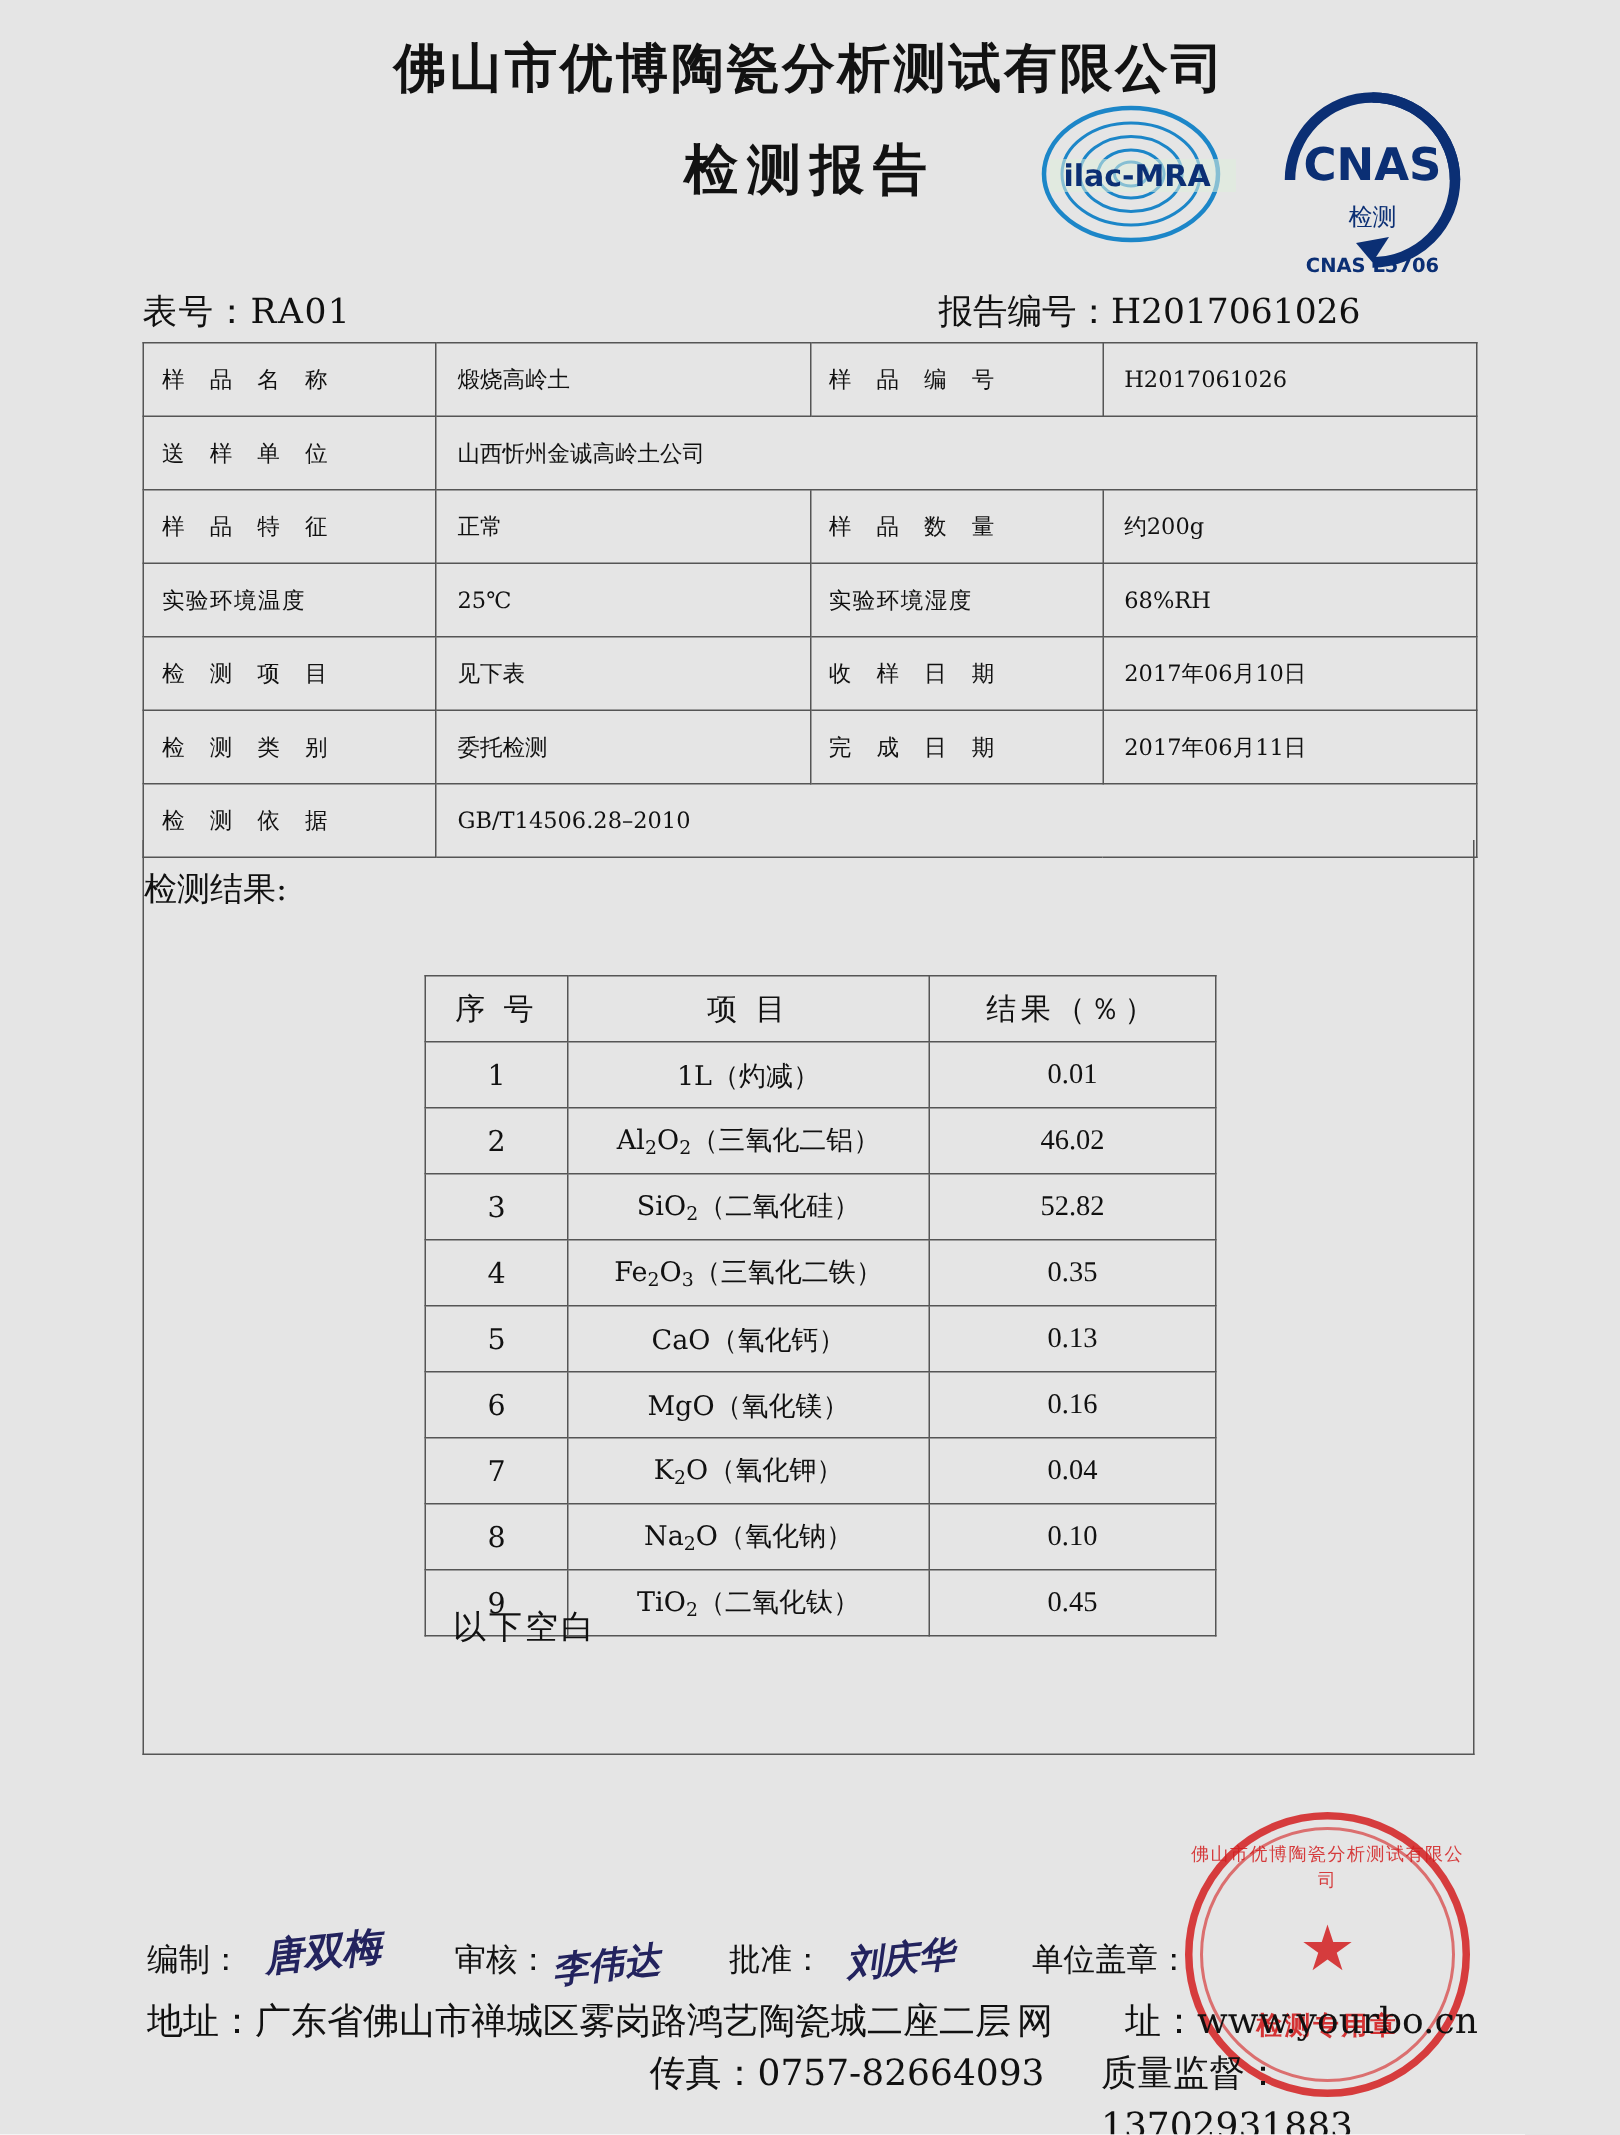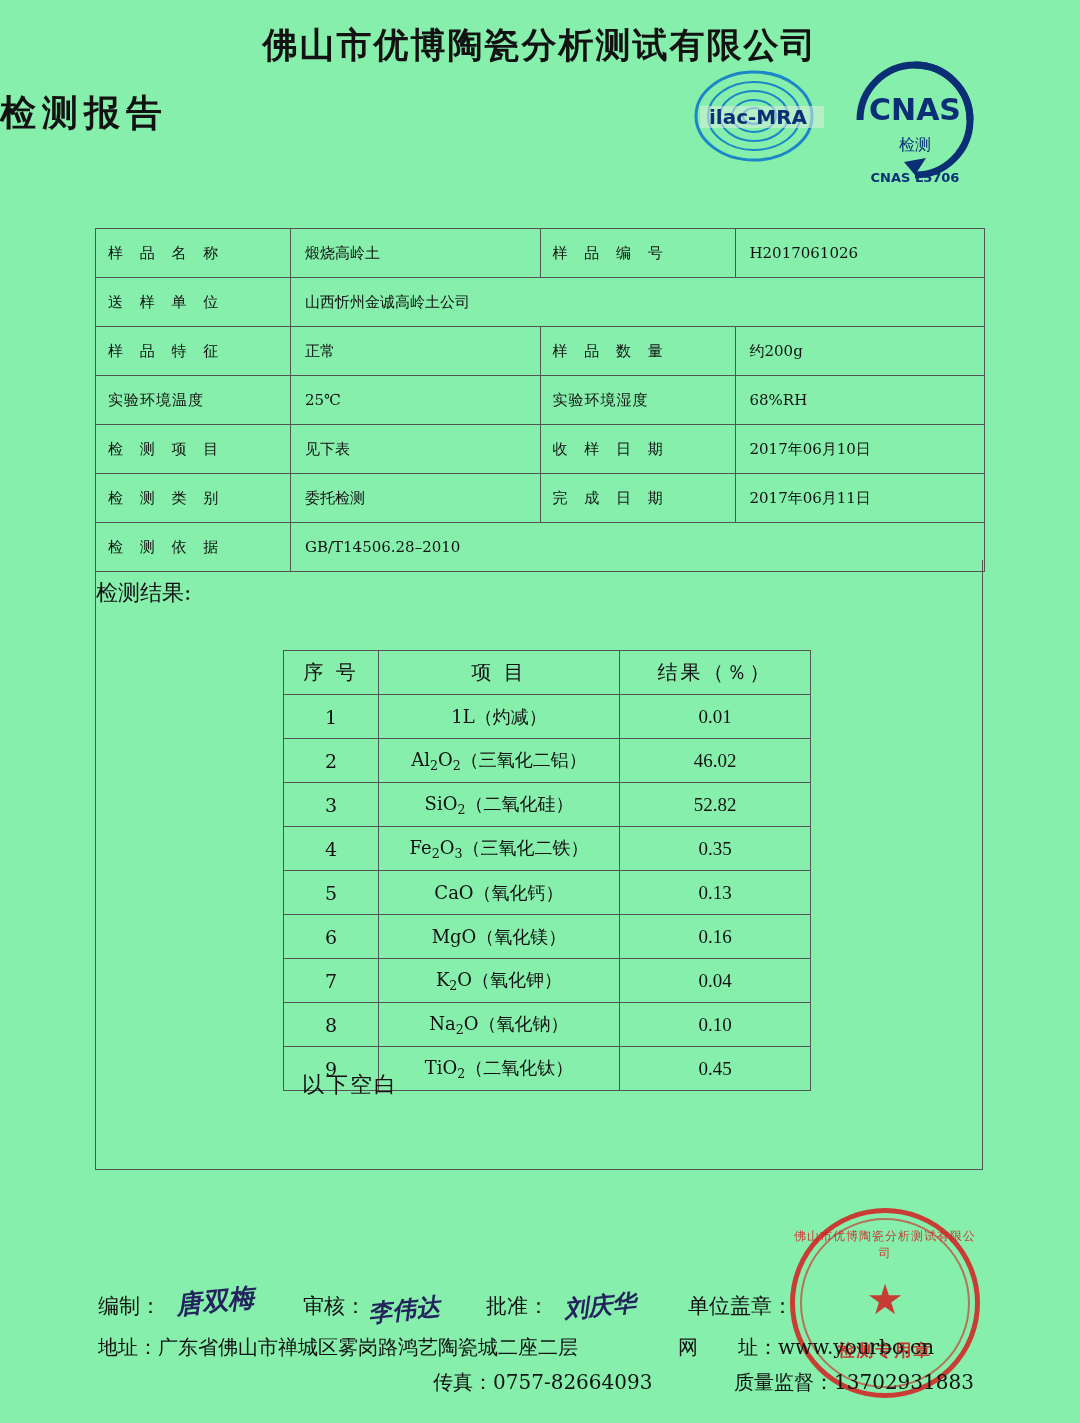--- a/index.html
+++ b/index.html
@@ -7,34 +7,35 @@
     padding: 0;
     background: #ffffff;
   }
   body {
     font-family: "DejaVu Sans", "Liberation Sans", sans-serif;
   }
   .page {
     position: relative;
     width: 1080px;
     height: 1423px;
-    background: #86efac;
+    background: #e5e5e5;
     overflow: hidden;
   }
   
   .doc-title {
     text-align: center;
     font-family: "DejaVu Serif", "Liberation Serif", serif;
     font-size: 35px;
     font-weight: bold;
     letter-spacing: 2px;
     color: #121212;
     padding-top: 22px;
   }
   .doc-subtitle {
+    text-align: center;
     font-family: "DejaVu Serif", "Liberation Serif", serif;
     font-size: 36px;
     font-weight: bold;
     letter-spacing: 6px;
     color: #121212;
     margin-top: 20px;
   }
   
   .logos {
     position: absolute;
@@ -201,21 +202,21 @@
   .hand1 { left: 78px; top: -8px; font-size: 26px; color:#23235e;}
   .hand2 { left: 270px; top: 2px; font-size: 24px; color:#23235e;}
   .hand3 { left: 466px; top: -2px; font-size: 24px; color:#23235e;}
   
   .footer {
     position: absolute;
     top: 1330px;
     left: 98px;
     width: 890px;
     font-family: "DejaVu Serif", "Liberation Serif", serif;
-    font-size: 20px;
+    font-size: 24px;
     color: #111;
     line-height: 35px;
   }
   .f-line { position: relative; height: 35px; }
   .f-a { position: absolute; left: 0; }
   .f-b { position: absolute; left: 580px; }
   .f-c { position: absolute; left: 335px; }
   .f-d { position: absolute; left: 636px; }
   
   .stamp {
@@ -296,20 +297,24 @@
     <svg class="cnas" viewBox="0 0 150 125">
       <path d="M20 62 A55 55 0 1 1 75 117" fill="none" stroke="#0b2f74" stroke-width="7"></path>
       <path d="M75 117 L64 104 L86 100 Z" fill="#0b2f74"></path>
       <path d="M130 62 A55 55 0 0 0 75 7" fill="none" stroke="#0b2f74" stroke-width="7"></path>
       <text x="75" y="62" font-family="DejaVu Sans, sans-serif" font-size="30" font-weight="bold" fill="#0b2f74" text-anchor="middle">CNAS</text>
       <text x="75" y="92" font-family="DejaVu Serif, serif" font-size="16" fill="#0b2f74" text-anchor="middle">检测</text>
     </svg>
     <div class="cnas-label">CNAS L5706</div>
   </div>
 
+  <div class="meta-row">
+    <div class="left">表号：RA01</div>
+    <div class="right">报告编号：H2017061026</div>
+  </div>
 
   <table class="info-table">
     <tbody>
         <tr>
       <td class="lbl">样 品 名 称</td>
       <td class="val">煅烧高岭土</td>
       <td class="lbl">样 品 编 号</td>
       <td class="val">H2017061026</td>
     </tr>
     <tr>

